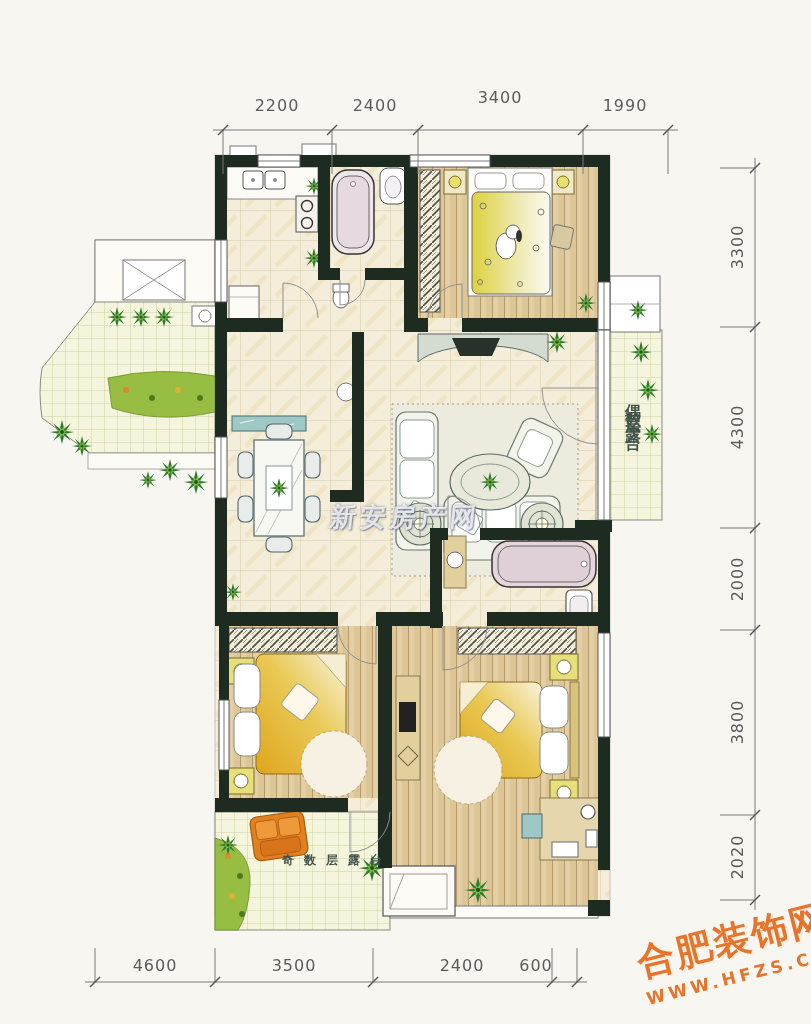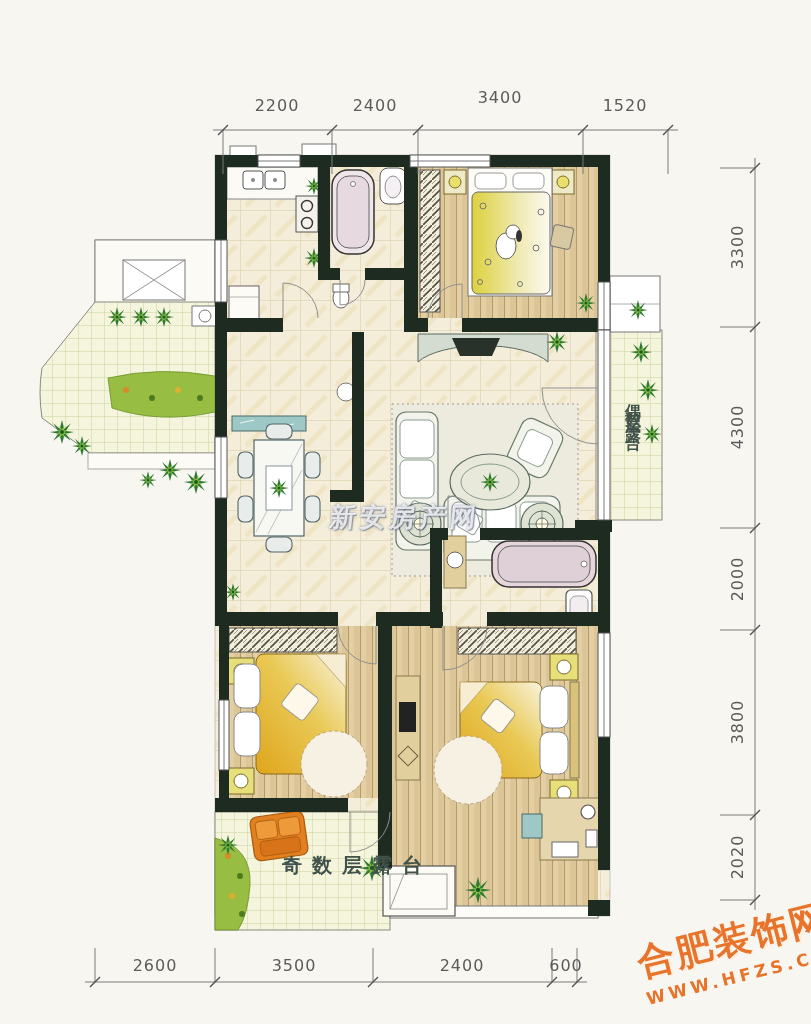--- a/index.html
+++ b/index.html
@@ -16,21 +16,21 @@
   }
   .dim-label-r{
     position:absolute; transform:translate(-50%,-50%) rotate(-90deg);
     font-size:16px; color:#5b5b5b; letter-spacing:1px; white-space:nowrap;
   }
   .cn-v{
     position:absolute; writing-mode:vertical-rl;
     font-size:16px; color:#40524a; letter-spacing:8px; font-weight:bold;
   }
   .cn-h{
-    position:absolute; font-size:20px; color:#40524a;
+    position:absolute; font-size:12px; color:#40524a;
     letter-spacing:10px; font-weight:bold; white-space:nowrap;font-family:Liberation Mono, monospace;
   }
   .wm-center{
     position:absolute; left:330px; top:500px;
     font-size:26px; font-weight:bold; letter-spacing:4px;
     color:rgba(255,255,255,0.78);
     text-shadow:0 0 3px rgba(110,118,140,.85), 1px 1px 1px rgba(90,100,120,.6);
     transform:skewX(-6deg); white-space:nowrap;
   }
   .wm-brand{
@@ -429,26 +429,26 @@
           <line x1="750" y1="635" x2="760" y2="625"></line>
       <line x1="750" y1="820" x2="760" y2="810"></line>
           <line x1="750" y1="905" x2="760" y2="895"></line>
     </g>
   </g>
 </svg>
 
   <span class="dim-label" style="left:277px; top:96px">2200</span>
   <span class="dim-label" style="left:375px; top:96px">2400</span>
   <span class="dim-label" style="left:500px; top:88px">3400</span>
-  <span class="dim-label" style="left:625px; top:96px">1520</span>
-
-  <span class="dim-label" style="left:155px; top:956px">2600</span>
+  <span class="dim-label" style="left:625px; top:96px">1990</span>
+
+  <span class="dim-label" style="left:155px; top:956px">4600</span>
   <span class="dim-label" style="left:294px; top:956px">3500</span>
   <span class="dim-label" style="left:462px; top:956px">2400</span>
-  <span class="dim-label" style="left:566px; top:956px">600</span>
+  <span class="dim-label" style="left:536px; top:956px">600</span>
 
   <span class="dim-label-r" style="left:737px; top:247px">3300</span>
   <span class="dim-label-r" style="left:737px; top:427px">4300</span>
   <span class="dim-label-r" style="left:737px; top:579px">2000</span>
   <span class="dim-label-r" style="left:737px; top:722px">3800</span>
   <span class="dim-label-r" style="left:737px; top:857px">2020</span>
 
   <div class="cn-v" style="left:622px; top:390px;">偶数层露台</div>
   <div class="cn-h" style="left:282px; top:852px;">奇数层露台</div>
 

